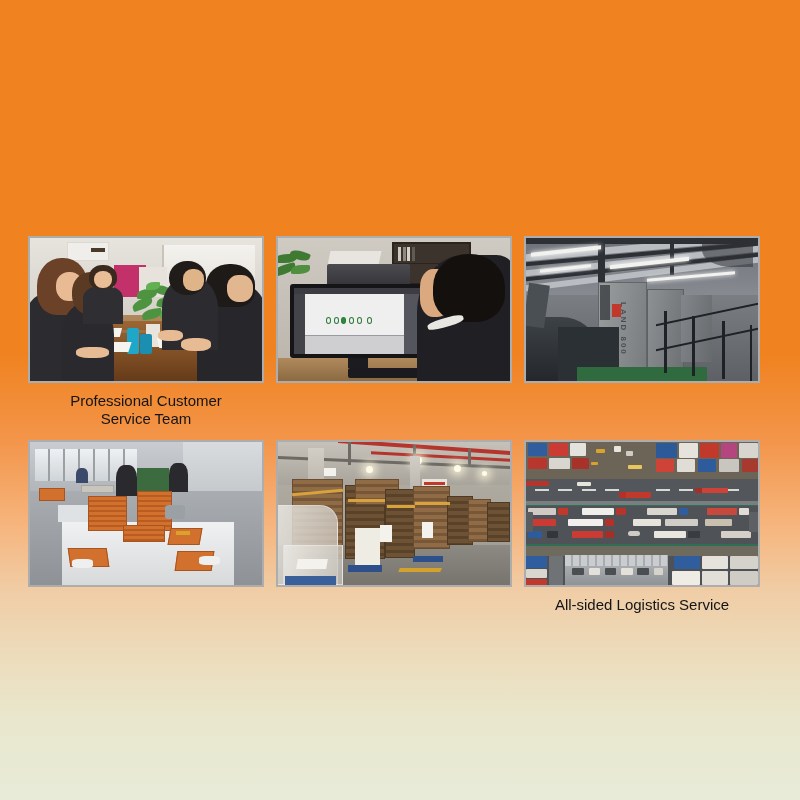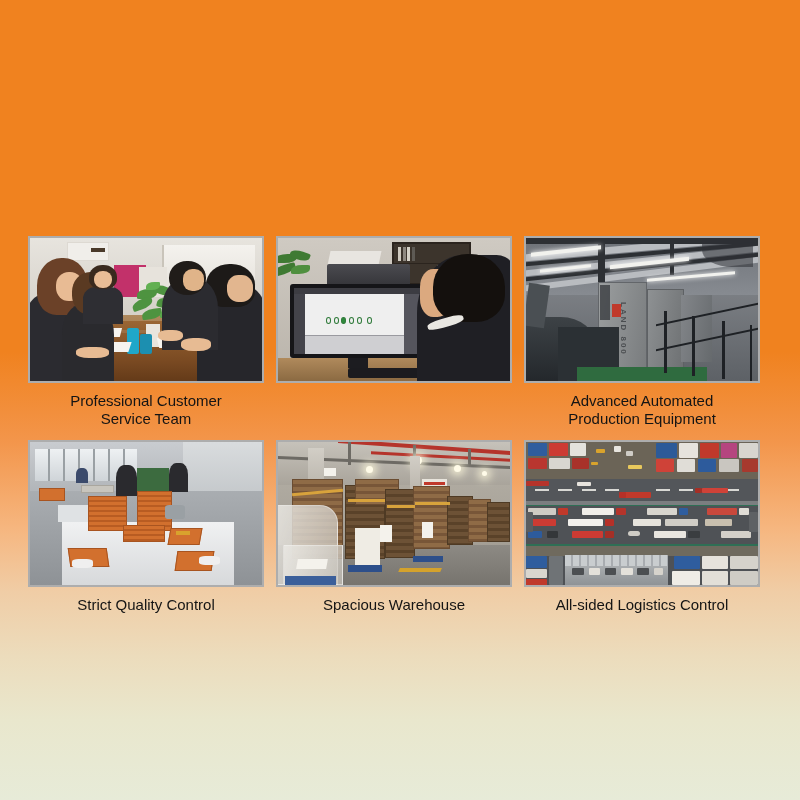--- a/index.html
+++ b/index.html
@@ -333,22 +333,20 @@
           <div class="rail">
             <div class="rbar" style="left:0;top:8%;width:100%;height:3%;transform:skewY(-12deg);"></div>
             <div class="rbar" style="left:0;top:40%;width:100%;height:3%;transform:skewY(-12deg);"></div>
             <div class="rbar" style="left:8%;top:6%;width:2.5%;height:80%;"></div>
             <div class="rbar" style="left:34%;top:12%;width:2.5%;height:78%;"></div>
             <div class="rbar" style="left:62%;top:18%;width:2.5%;height:76%;"></div>
             <div class="rbar" style="left:88%;top:24%;width:2.5%;height:74%;"></div>
           </div>
         </div>
       </div>
-      <div class="caption" style="white-space:pre-line;">Advanced Automated
-Production Equipment</div>
     </div>
 
     <div class="cell">
       <div class="photo">
         <div class="scene s4">
           <div class="hall"></div>
           <div class="winrow"></div>
           <div class="wall4"></div>
           <div class="floor"></div>
           <div class="mach4"></div>
@@ -378,21 +376,20 @@
             <div class="wbody" style="right:-2%;top:48%;width:26%;height:52%;"></div>
             <div class="wgray" style="right:5%;top:60%;width:17%;height:22%;border-radius:10%;"></div>
             <div class="wface" style="right:6%;top:42%;width:11%;height:13%;"></div>
             <div class="wcap" style="right:4%;top:36%;width:15%;height:10%;"></div>
             <div class="mask" style="right:7%;top:49%;width:10%;height:6%;"></div>
           </div>
           <div class="wgray" style="left:18%;top:82%;width:9%;height:6%;border-radius:30%;background:#efefef;"></div>
           <div class="wgray" style="right:18%;top:80%;width:9%;height:6%;border-radius:30%;background:#efefef;"></div>
         </div>
       </div>
-      <div class="caption" style="white-space:pre-line;">Strict Quality Control</div>
     </div>
 
     <div class="cell">
       <div class="photo">
         <div class="scene s5">
           <div class="roof"></div>
           <div class="redbeam" style="left:26%;top:2%;width:74%;height:3%;transform:skewY(4deg);"></div>
           <div class="redbeam" style="left:40%;top:9%;width:60%;height:2%;transform:skewY(3deg);"></div>
           <div class="pipe" style="left:0;top:13%;width:100%;height:2%;transform:skewY(2.5deg);"></div>
           <div class="pipe" style="left:30%;top:0;width:1.6%;height:16%;"></div>
@@ -426,21 +423,20 @@
           <div class="strap" style="left:59%;top:42%;width:15%;"></div>
           <div class="lbl" style="left:44%;top:58%;width:5%;height:12%;"></div>
           <div class="lbl" style="left:62%;top:56%;width:5%;height:11%;"></div>
           <div class="lbl" style="left:8%;top:82%;width:13%;height:7%;transform:skewX(-10deg);"></div>
           <div class="lbl" style="left:33%;top:60%;width:11%;height:28%;background:#efece4;"></div>
           <div class="pallet" style="left:30%;top:86%;width:15%;height:5%;"></div>
           <div class="pallet" style="left:58%;top:80%;width:13%;height:4%;"></div>
           <div class="pallet" style="left:3%;top:94%;width:22%;height:6%;background:#3b5f9a;"></div>
         </div>
       </div>
-      <div class="caption" style="white-space:pre-line;">Spacious Warehouse</div>
     </div>
 
     <div class="cell">
       <div class="photo">
         <div class="scene s6">
           <div class="dirt" style="left:0;top:0;width:100%;height:26%;"></div>
 
           <div class="ctn" style="left:1%;top:1%;width:8%;height:9%;background:#2f5d9e;"></div>
           <div class="ctn" style="left:10%;top:1%;width:8%;height:9%;background:#cc3b33;"></div>
           <div class="ctn" style="left:19%;top:1%;width:7%;height:9%;background:#e4e2dc;"></div>
@@ -525,17 +521,17 @@
           <div class="ctn" style="left:0%;top:95.5%;width:9%;height:5%;background:#c0392b;"></div>
           <div class="ctn" style="left:10%;top:80%;width:6%;height:20%;background:#6f7376;"></div>
           <div class="ctn" style="left:64%;top:80%;width:11%;height:9%;background:#2f5d9e;"></div>
           <div class="ctn" style="left:76%;top:80%;width:11%;height:9%;background:#e6e3dc;"></div>
           <div class="ctn" style="left:88%;top:80%;width:12%;height:9%;background:#d5d2cb;"></div>
           <div class="ctn" style="left:63%;top:90%;width:12%;height:10%;background:#efece6;"></div>
           <div class="ctn" style="left:76%;top:90%;width:11%;height:10%;background:#e2dfd8;"></div>
           <div class="ctn" style="left:88%;top:90%;width:12%;height:10%;background:#cfccc5;"></div>
         </div>
       </div>
-      <div class="caption" style="white-space:pre-line;">All-sided Logistics Control</div>
+      <div class="caption" style="white-space:pre-line;">All-sided Logistics Service</div>
     </div>
 
   </div>
 </div>
 
 </body></html>

